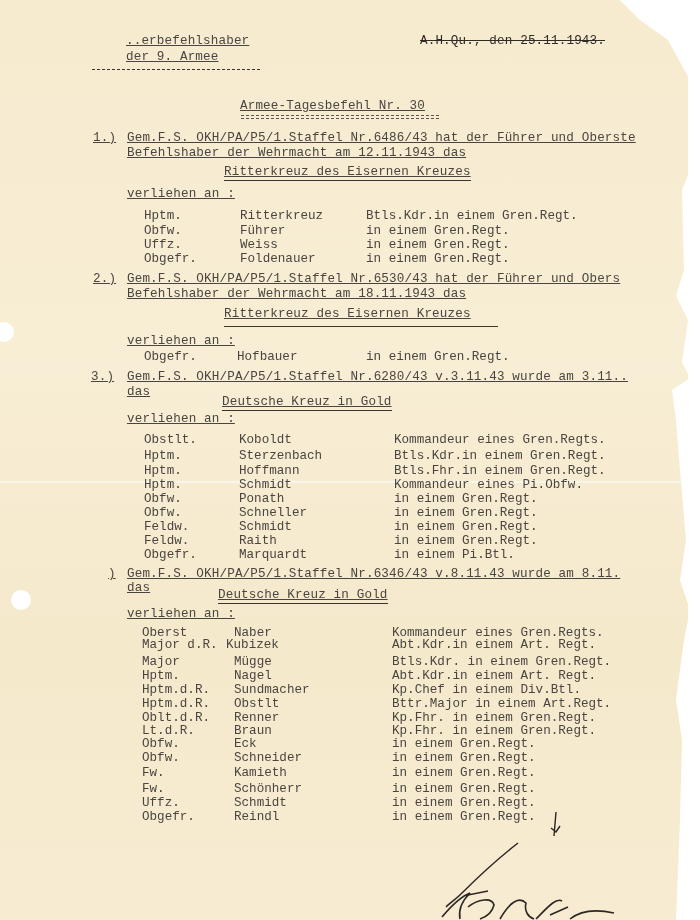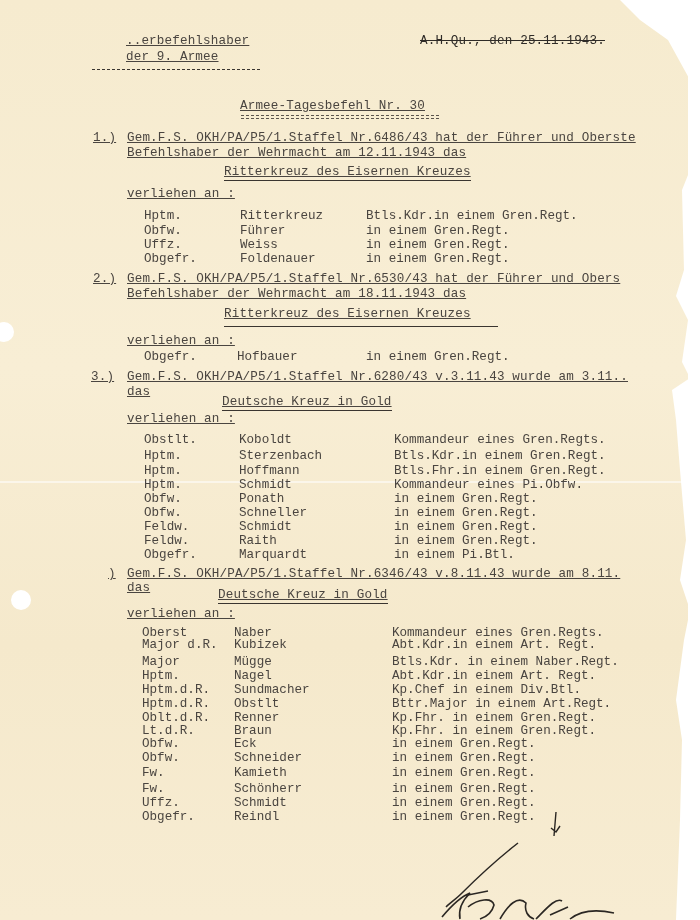--- a/index.html
+++ b/index.html
@@ -137,27 +137,27 @@
 <div class="t u" style="left:218px;top:588px">Deutsche Kreuz in Gold</div>
 <div class="t" style="left:127px;top:607px">verliehen an :</div>
 
 <div class="row" style="top:626px">
   <span style="left:142px">Oberst</span>
   <span style="left:234px">Naber</span>
   <span style="left:392px">Kommandeur eines Gren.Regts.</span>
 </div>
 <div class="row" style="top:638px">
   <span style="left:142px">Major d.R.</span>
-  <span style="left:234px">Kubizek</span>
+  <span style="left:226px">Kubizek</span>
   <span style="left:392px">Abt.Kdr.in einem Art. Regt.</span>
 </div>
 <div class="row" style="top:655px">
   <span style="left:142px">Major</span>
   <span style="left:234px">Mügge</span>
-  <span style="left:392px">Btls.Kdr. in einem Naber.Regt.</span>
+  <span style="left:392px">Btls.Kdr. in einem Gren.Regt.</span>
 </div>
 <div class="row" style="top:669px">
   <span style="left:142px">Hptm.</span>
   <span style="left:234px">Nagel</span>
   <span style="left:392px">Abt.Kdr.in einem Art. Regt.</span>
 </div>
 <div class="row" style="top:683px">
   <span style="left:142px">Hptm.d.R.</span>
   <span style="left:234px">Sundmacher</span>
   <span style="left:392px">Kp.Chef in einem Div.Btl.</span>

